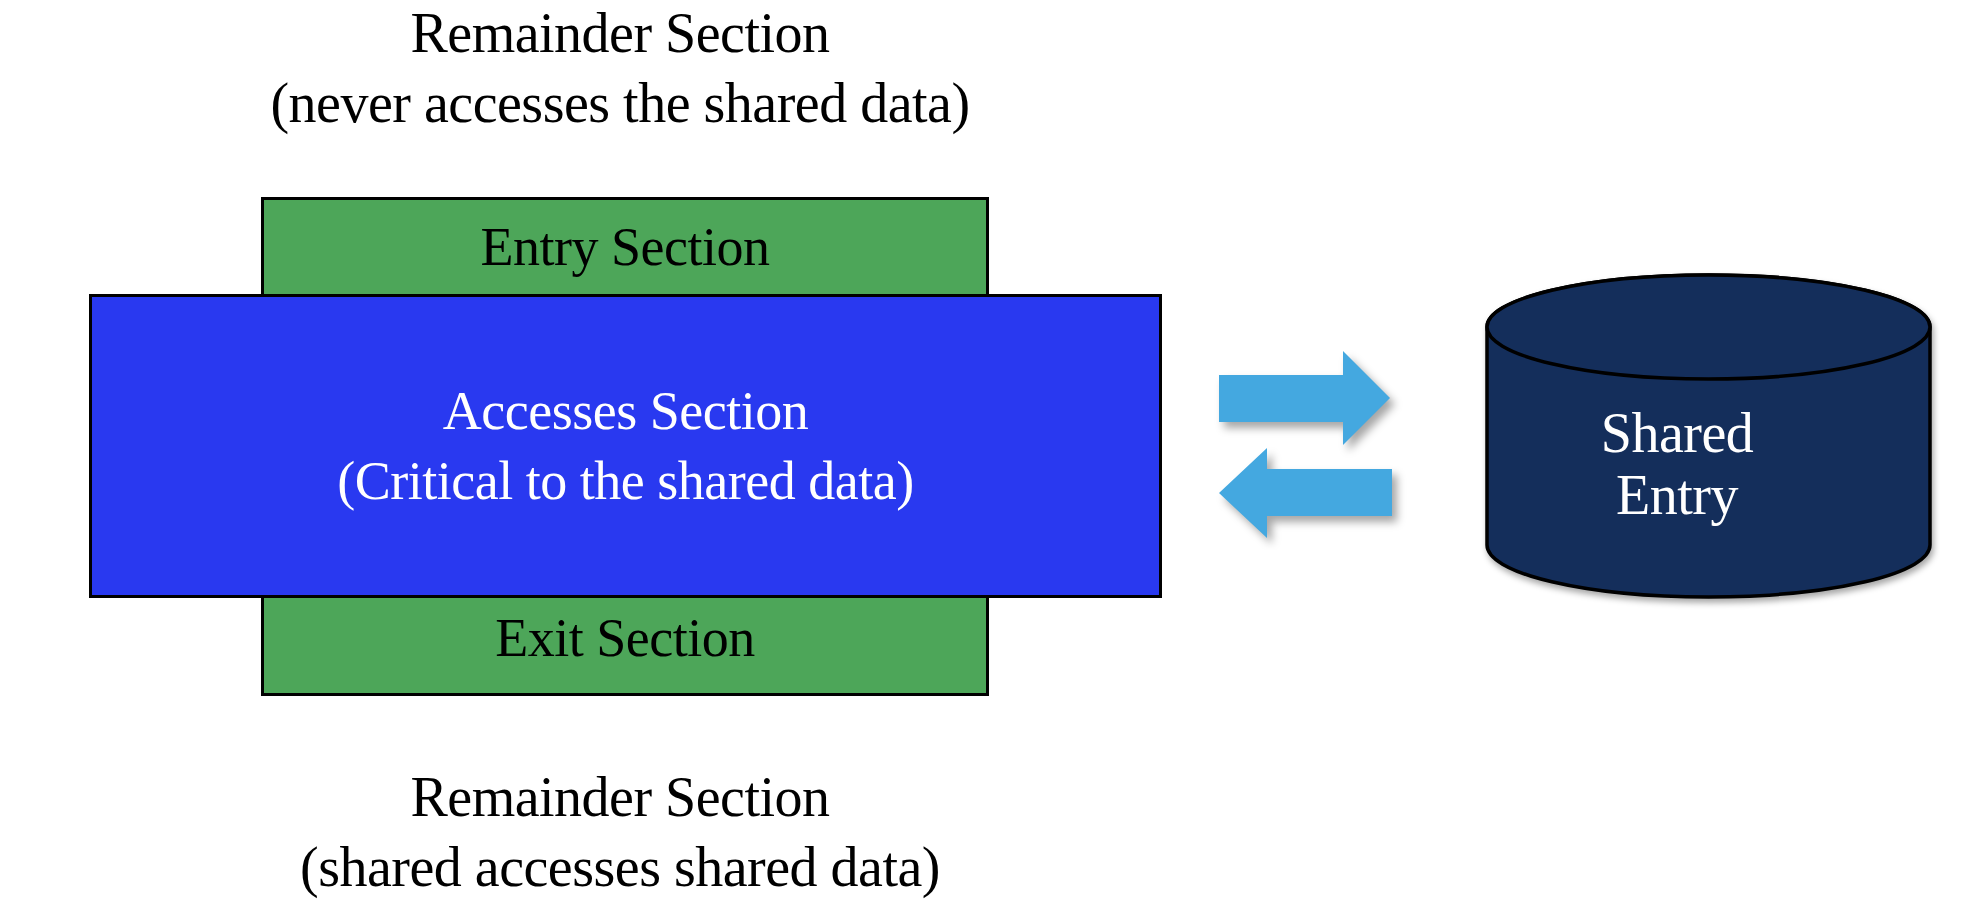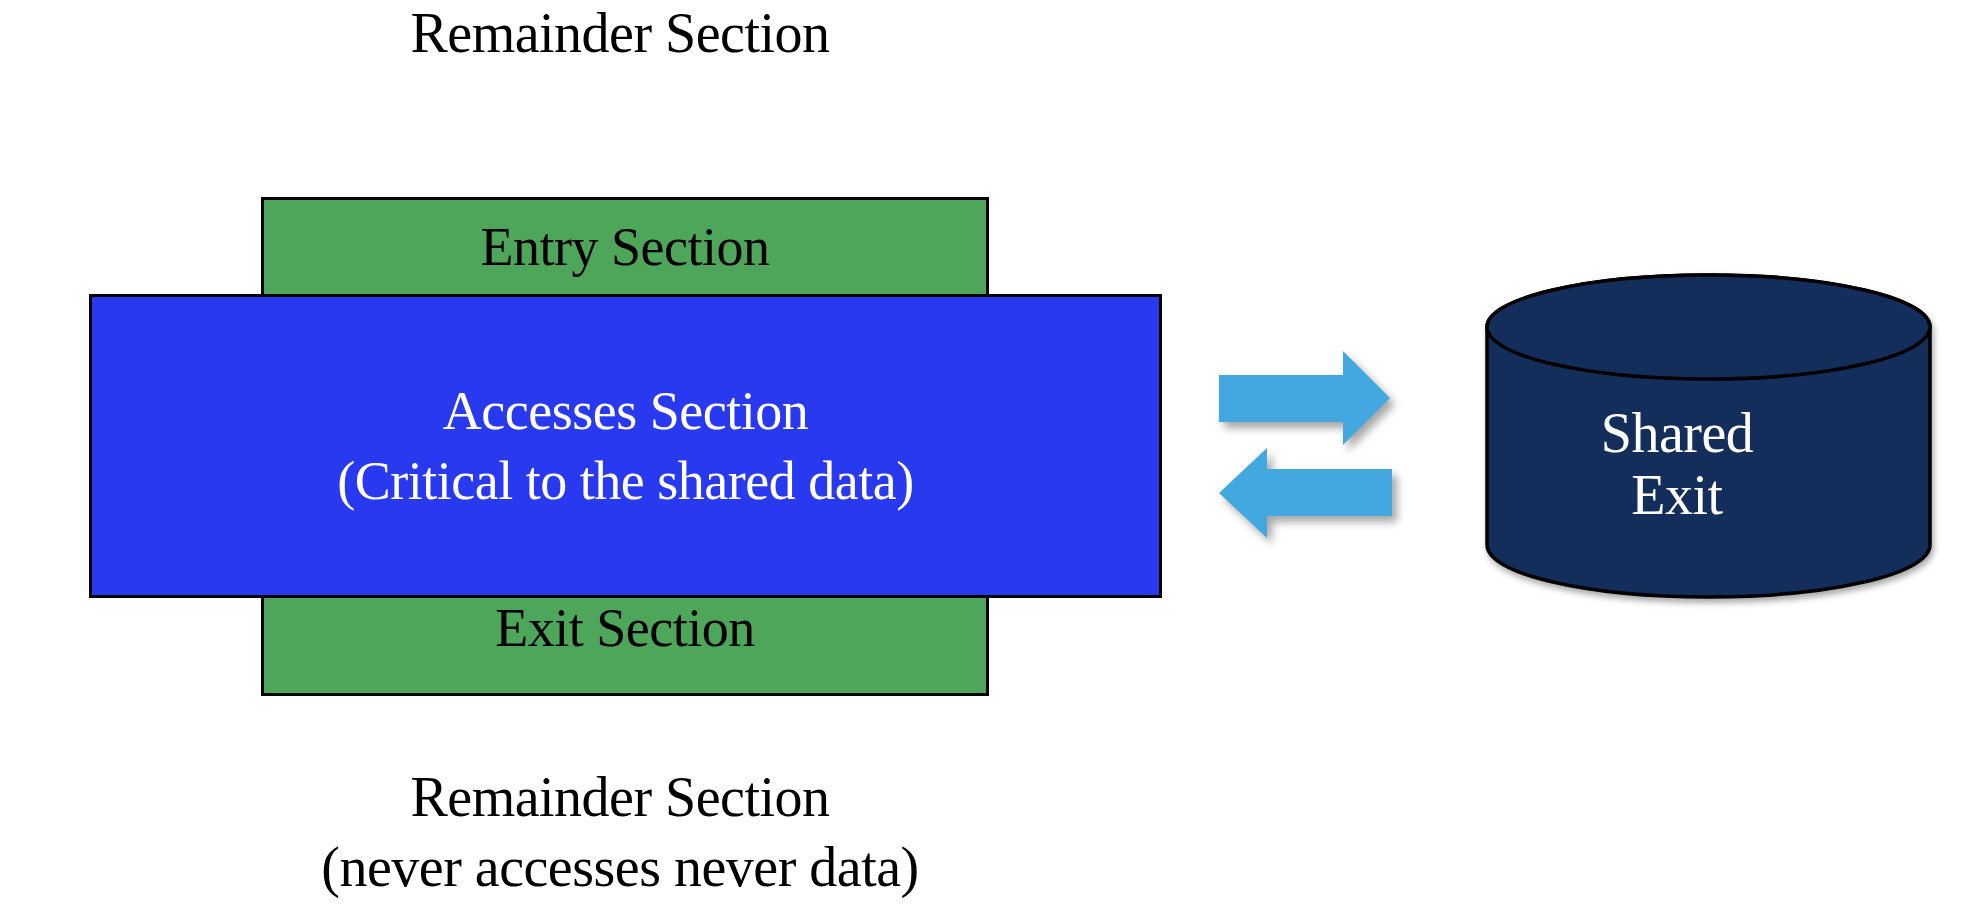--- a/index.html
+++ b/index.html
@@ -43,21 +43,21 @@
   }
   .box.green {
     background: var(--entry-exit-fill, #4DA659);
     left: 261px;
     width: 728px;
     z-index: 1;
     color: #000;
     align-items: center;
   }
   .box.entry { top: 197px; height: 100px; }
-  .box.exit  { top: 594px; height: 102px; align-items: flex-start; }
+  .box.exit  { top: 594px; height: 102px; align-items: center; }
   .box.exit .box-label { margin-bottom: 14px; }
   .box.critical {
     background: var(--critical-fill, #2939F0);
     left: 89px;
     top: 294px;
     width: 1073px;
     height: 304px;
     z-index: 2;
     color: var(--critical-text, #fff);
     flex-direction: column;
@@ -109,20 +109,21 @@
     z-index: 3;
   }
 </style>
 </head>
 <body>
 
 <div class="canvas">
 
   <div class="note top">
     <div>Remainder Section</div>
+    <div>(never accesses the shared data)</div>
   </div>
 
   <div class="box green entry">
     <span class="box-label">Entry Section</span>
   </div>
 
   <div class="box green exit">
     <span class="box-label">Exit Section</span>
   </div>
 
@@ -136,21 +137,21 @@
     <polygon class="arrow" points="9,153 57,108 57,129 182,129 182,176 57,176 57,198"></polygon>
   </svg>
 
   <svg class="cylinder-svg" viewBox="0 0 460 345" xmlns="http://www.w3.org/2000/svg">
     <path class="cyl-shape" d="M 7 61 L 7 279 A 221.5 52 0 0 0 450 279 L 450 61 A 221.5 52 0 0 0 7 61 Z"></path>
     <ellipse class="cyl-top" cx="228.5" cy="61" rx="221.5" ry="52"></ellipse>
   </svg>
 
   <div class="cyl-label">
     <div>Shared</div>
-    <div>Exit</div>
+    <div>Entry</div>
   </div>
 
   <div class="note bottom">
     <div>Remainder Section</div>
-    <div>(never accesses never data)</div>
+    <div>(shared accesses shared data)</div>
   </div>
 
 </div>
 
 </body></html>

